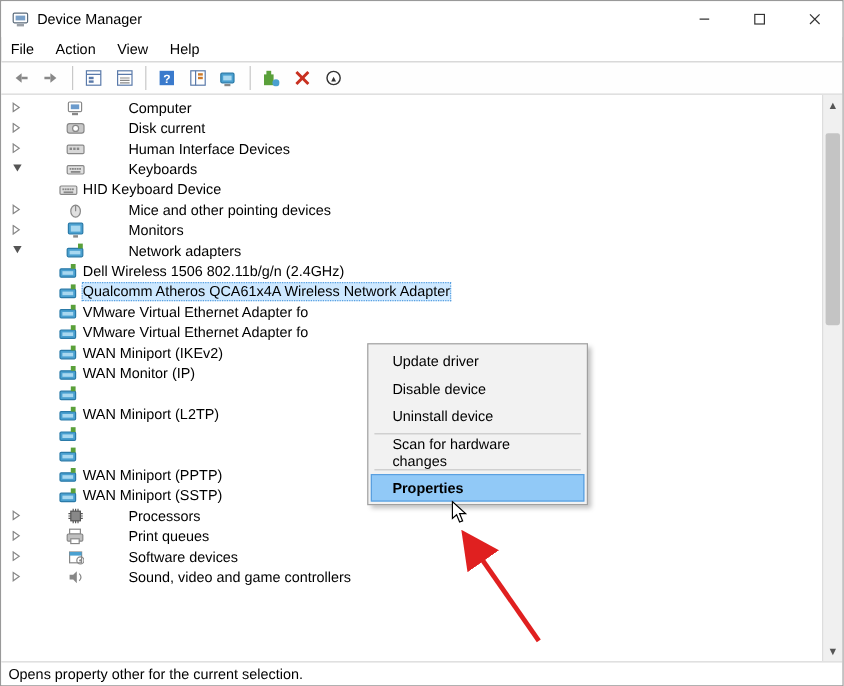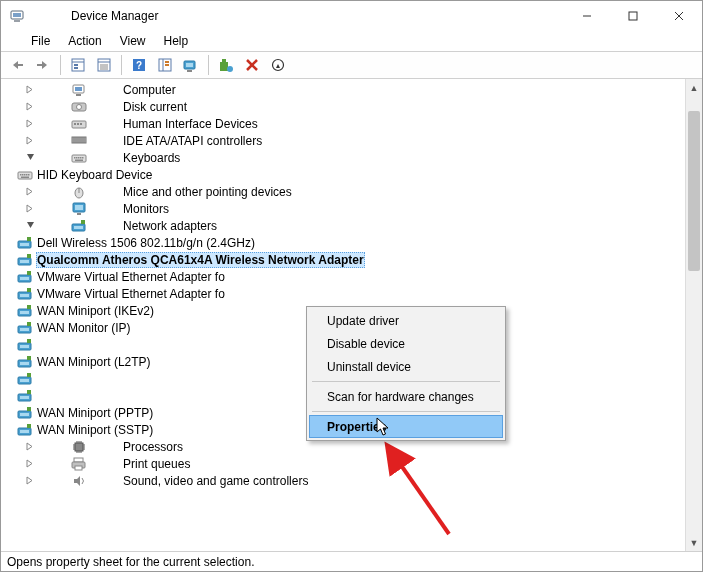--- a/index.html
+++ b/index.html
@@ -13,40 +13,39 @@
     overflow: hidden;
     border: 1px solid #999;
   }
   
   .titlebar {
     height: 30px;
     display: flex;
     align-items: center;
     padding: 0 0 0 8px;
     background: #fff;
-    gap: 40px;
   }
   .titlebar .app-icon {
     width: 16px; height: 16px;
     margin-right: 6px;
     display: inline-flex; align-items:center; justify-content:center;
   }
   .titlebar .title { flex: 1; }
   .titlebar .win-btns { display:flex; height:100%; }
   .titlebar .win-btn {
     width: 46px; height: 100%;
     display:flex; align-items:center; justify-content:center;
     font-size: 12px;
   }
   
   .menubar {
     height: 20px;
     display:flex;
     align-items:center;
-    padding: 0 22px;
+    padding: 0 0;
     gap: 2px;
   }
   .menubar .menu-item {
     padding: 2px 8px;
   }
   
   .toolbar {
     height: 28px;
     border-top:1px solid #d0d0d0;
     border-bottom:1px solid #d0d0d0;
@@ -103,30 +102,29 @@
     width:16px; height:16px;
     display:inline-flex;align-items:center;justify-content:center;
     margin: 0 3px 0 2px;
     font-size:13px;
   }
   .row .label { padding:1px 1px; }
   .row.selected .label {
     background:#cde8ff;
     border:1px dotted #5aa0e0;
     padding:0px 0px;
-    font-weight:bold;
-  }
-  
-  .lvl0 { padding-left: 22px; gap: 32px; }
-  .lvl1 { }
+  }
+  
+  .lvl0 { padding-left: 6px; gap: 32px; }
+  .lvl1 { padding-left: 32px; }
   
   .ctxmenu {
     position:absolute;
-    left: 305px; top: 227px;
-    width: 200px;
+    left: 305px; top: 207px;
+    width: 184px;
     background:#f2f2f2;
     border:1px solid #a0a0a0;
     box-shadow: 3px 3px 4px rgba(0,0,0,0.25);
     padding:2px;
     z-index:10;
   }
   .ctxmenu .ctx-item {
     height:23px;
     display:flex; align-items:center;
     padding: 0 18px;
@@ -325,39 +323,20 @@
           <svg width="16" height="14">
             <rect x="1" y="4" width="14" height="7" rx="1" fill="#d8d8d8" stroke="#888"></rect>
             <rect x="3" y="6" width="2" height="2" fill="#888"></rect>
             <rect x="6" y="6" width="2" height="2" fill="#888"></rect>
             <rect x="9" y="6" width="2" height="2" fill="#888"></rect>
           </svg>
         </span>
       <span class="label">Human Interface Devices</span>
     </div>
 
-    <div class="row lvl0">
-      <span class="expander">
-          <svg width="9" height="9">
-            <path d="M1 1 L6 4.5 L1 8 Z" fill="none" stroke="#888"></path>
-          </svg>
-        </span>
-      <span class="dev-icon">
-          <svg width="16" height="12">
-            <rect x="1" y="2" width="14" height="6" fill="#bababa" stroke="#777"></rect>
-            <line x1="3" y1="2" x2="3" y2="8" stroke="#777"></line>
-            <line x1="5" y1="2" x2="5" y2="8" stroke="#777"></line>
-            <line x1="7" y1="2" x2="7" y2="8" stroke="#777"></line>
-            <line x1="9" y1="2" x2="9" y2="8" stroke="#777"></line>
-            <line x1="11" y1="2" x2="11" y2="8" stroke="#777"></line>
-            <line x1="13" y1="2" x2="13" y2="8" stroke="#777"></line>
-          </svg>
-        </span>
-      <span class="label">IDE ATA/ATAPI controllers</span>
-    </div>
 
     <div class="row lvl0">
       <span class="expander">
           <svg width="9" height="9">
             <path d="M1 1 L8 1 L4.5 7 Z" fill="#555"></path>
           </svg>
         </span>
       <span class="dev-icon">
           <svg width="16" height="12">
             <rect x="1" y="3" width="14" height="7" rx="1" fill="#e0e0e0" stroke="#888"></rect>
@@ -600,20 +579,36 @@
       <span class="dev-icon">
           <svg width="16" height="14">
             <rect x="3" y="1" width="9" height="4" fill="#fff" stroke="#888"></rect>
             <rect x="1" y="5" width="13" height="6" rx="1" fill="#c0c0c0" stroke="#888"></rect>
             <rect x="4" y="9" width="7" height="4" fill="#fff" stroke="#888"></rect>
           </svg>
         </span>
       <span class="label">Print queues</span>
     </div>
 
+    <div class="row lvl0">
+      <span class="expander">
+          <svg width="9" height="9">
+            <path d="M1 1 L6 4.5 L1 8 Z" fill="none" stroke="#888"></path>
+          </svg>
+        </span>
+      <span class="dev-icon">
+          <svg width="14" height="14">
+            <rect x="2" y="3" width="10" height="9" fill="#fff" stroke="#888"></rect>
+            <rect x="2" y="3" width="10" height="3" fill="#4aa0d0"></rect>
+            <circle cx="11" cy="10" r="3" fill="none" stroke="#888"></circle>
+            <circle cx="11" cy="10" r="1" fill="#888"></circle>
+          </svg>
+        </span>
+      <span class="label">Software devices</span>
+    </div>
 
     <div class="row lvl0">
       <span class="expander">
           <svg width="9" height="9">
             <path d="M1 1 L6 4.5 L1 8 Z" fill="none" stroke="#888"></path>
           </svg>
         </span>
       <span class="dev-icon">
           <svg width="14" height="14">
             <path d="M2 5 L5 5 L8 2 L8 12 L5 9 L2 9 Z" fill="#888"></path>
@@ -655,14 +650,14 @@
   <div class="vscroll">
     <div class="arrow">▲</div>
     <div class="track">
       <div class="thumb"></div>
     </div>
     <div class="arrow">▼</div>
   </div>
 </div>
 
 <div class="statusbar">
-  <span>Opens property sheet for the current selection.</span>
+  <span>Opens property other for the current selection.</span>
 </div>
 
 </body></html>

